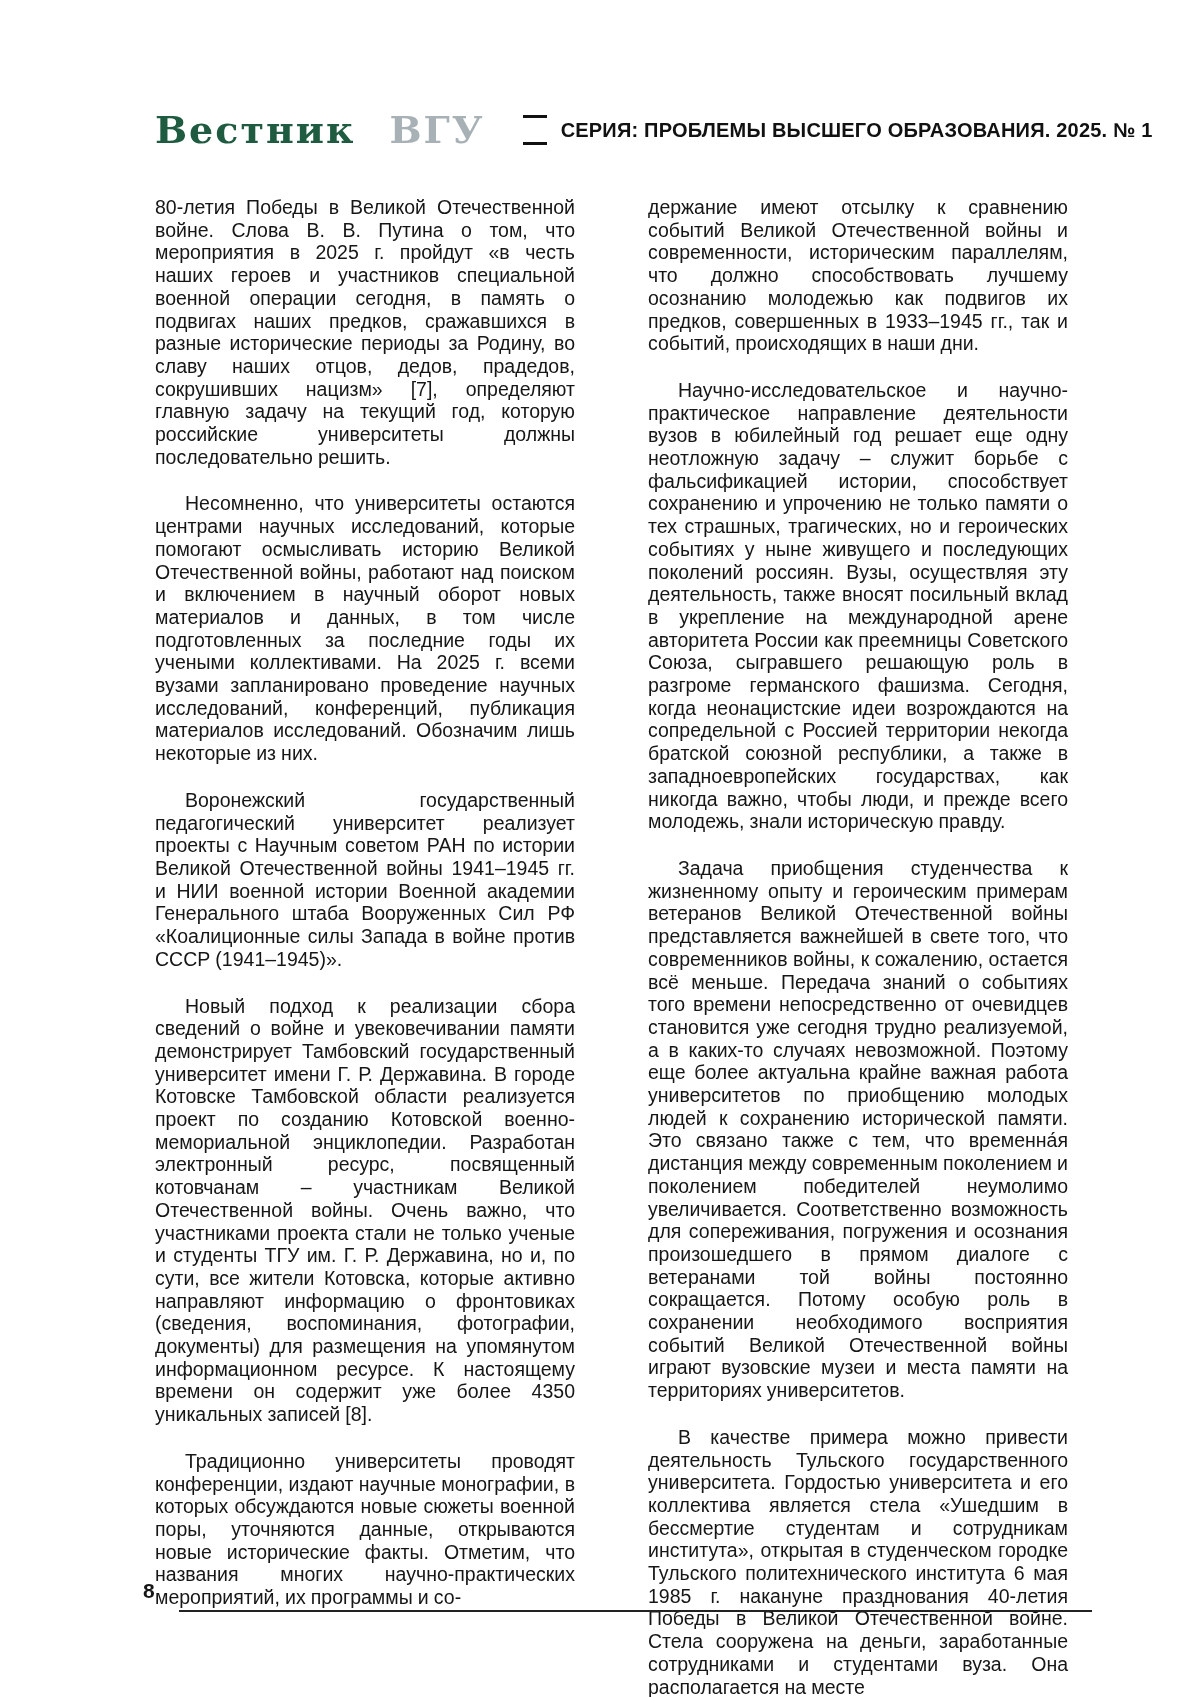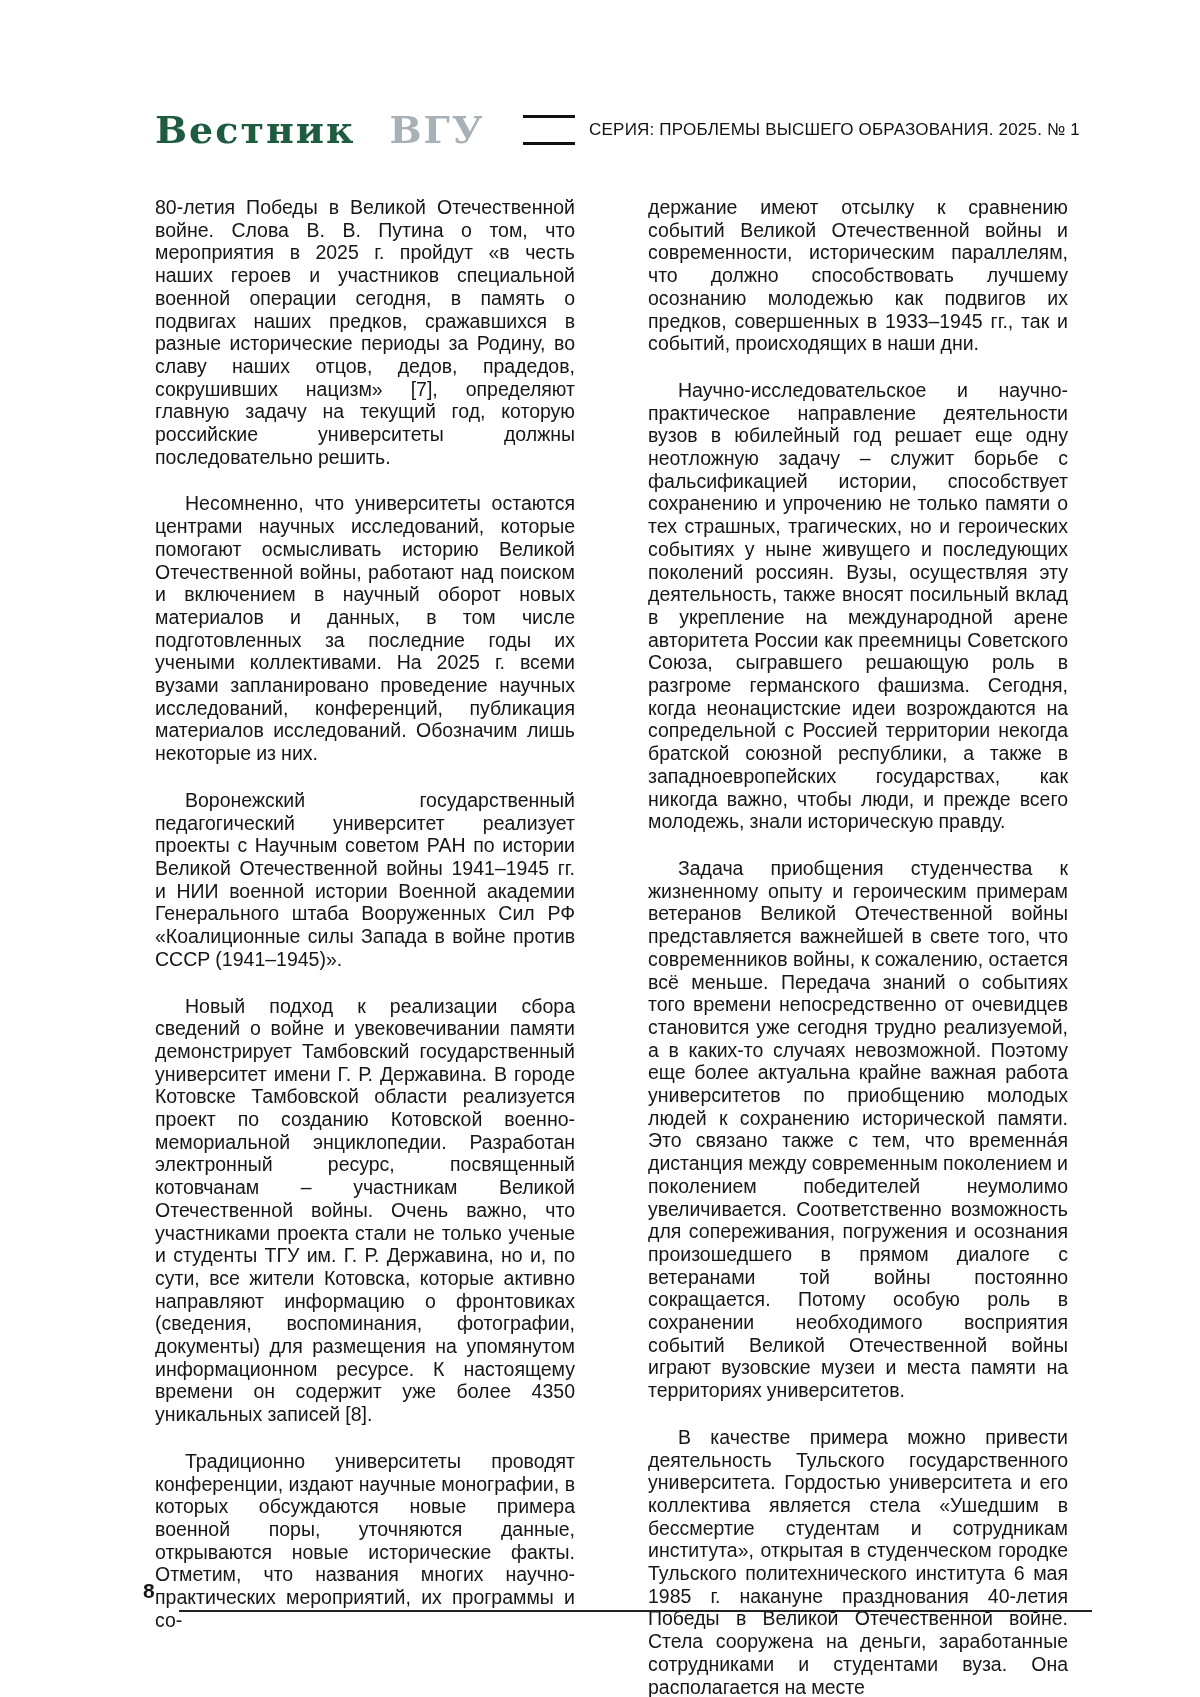--- a/index.html
+++ b/index.html
@@ -39,22 +39,22 @@
   .logo .logo-gray  { color: #a8b2b6; margin-left: 10px; }
   .header-rule {
     flex: 1;
     height: 8px;
     border-top: 3px solid #111;
     border-bottom: 3px solid #111;
     margin-left: 14px;
     margin-right: 2px;
   }
   .series-title {
-    font-weight: normal;
-    font-size: 17px;
+    font-weight: bold;
+    font-size: 20px;
     letter-spacing: 0.2px;
     white-space: nowrap;
     color: #111;
   }
 
   
   .columns {
     position: absolute;
     left: 107px;
     top: 148px;
@@ -108,21 +108,21 @@
     <div class="header-rule"></div>
     <div class="series-title">СЕРИЯ: ПРОБЛЕМЫ ВЫСШЕГО ОБРАЗОВАНИЯ. 2025. № 1</div>
   </header>
 
   <main class="columns">
     <div class="column">
       <p>80-летия Победы в Великой Отечественной войне. Слова В. В. Путина о том, что мероприятия в 2025 г. пройдут «в честь наших героев и участников специальной военной операции сегодня, в память о подвигах наших предков, сражавшихся в разные исторические периоды за Родину, во славу наших отцов, дедов, прадедов, сокрушивших нацизм» [7], определяют главную задачу на текущий год, которую российские университеты должны последовательно решить.</p>
       <p>Несомненно, что университеты остаются центрами научных исследований, которые помогают осмысливать историю Великой Отечественной войны, работают над поиском и включением в научный оборот новых материалов и данных, в том числе подготовленных за последние годы их учеными коллективами. На 2025 г. всеми вузами запланировано проведение научных исследований, конференций, публикация материалов исследований. Обозначим лишь некоторые из них.</p>
       <p>Воронежский государственный педагогический университет реализует проекты с Научным советом РАН по истории Великой Отечественной войны 1941–1945 гг. и НИИ военной истории Военной академии Генерального штаба Вооруженных Сил РФ «Коалиционные силы Запада в войне против СССР (1941–1945)».</p>
       <p>Новый подход к реализации сбора сведений о войне и увековечивании памяти демонстрирует Тамбовский государственный университет имени Г. Р. Державина. В городе Котовске Тамбовской области реализуется проект по созданию Котовской военно-мемориальной энциклопедии. Разработан электронный ресурс, посвященный котовчанам – участникам Великой Отечественной войны. Очень важно, что участниками проекта стали не только ученые и студенты ТГУ им. Г. Р. Державина, но и, по сути, все жители Котовска, которые активно направляют информацию о фронтовиках (сведения, воспоминания, фотографии, документы) для размещения на упомянутом информационном ресурсе. К настоящему времени он содержит уже более 4350 уникальных записей [8].</p>
-      <p>Традиционно университеты проводят конференции, издают научные монографии, в которых обсуждаются новые примера военной поры, уточняются данные, открываются новые исторические факты. Отметим, что названия многих научно-практических мероприятий, их программы и со-</p>
+      <p>Традиционно университеты проводят конференции, издают научные монографии, в которых обсуждаются новые сюжеты военной поры, уточняются данные, открываются новые исторические факты. Отметим, что названия многих научно-практических мероприятий, их программы и со-</p>
     </div>
     <div class="column">
       <p>держание имеют отсылку к сравнению событий Великой Отечественной войны и современности, историческим параллелям, что должно способствовать лучшему осознанию молодежью как подвигов их предков, совершенных в 1933–1945 гг., так и событий, происходящих в наши дни.</p>
       <p>Научно-исследовательское и научно-практическое направление деятельности вузов в юбилейный год решает еще одну неотложную задачу – служит борьбе с фальсификацией истории, способствует сохранению и упрочению не только памяти о тех страшных, трагических, но и героических событиях у ныне живущего и последующих поколений россиян. Вузы, осуществляя эту деятельность, также вносят посильный вклад в укрепление на международной арене авторитета России как преемницы Советского Союза, сыгравшего решающую роль в разгроме германского фашизма. Сегодня, когда неонацистские идеи возрождаются на сопредельной с Россией территории некогда братской союзной республики, а также в западноевропейских государствах, как никогда важно, чтобы люди, и прежде всего молодежь, знали историческую правду.</p>
       <p>Задача приобщения студенчества к жизненному опыту и героическим примерам ветеранов Великой Отечественной войны представляется важнейшей в свете того, что современников войны, к сожалению, остается всё меньше. Передача знаний о событиях того времени непосредственно от очевидцев становится уже сегодня трудно реализуемой, а в каких-то случаях невозможной. Поэтому еще более актуальна крайне важная работа университетов по приобщению молодых людей к сохранению исторической памяти. Это связано также с тем, что временна́я дистанция между современным поколением и поколением победителей неумолимо увеличивается. Соответственно возможность для сопереживания, погружения и осознания произошедшего в прямом диалоге с ветеранами той войны постоянно сокращается. Потому особую роль в сохранении необходимого восприятия событий Великой Отечественной войны играют вузовские музеи и места памяти на территориях университетов.</p>
       <p>В качестве примера можно привести деятельность Тульского государственного университета. Гордостью университета и его коллектива является стела «Ушедшим в бессмертие студентам и сотрудникам института», открытая в студенческом городке Тульского политехнического института 6 мая 1985 г. накануне празднования 40-летия Победы в Великой Отечественной войне. Стела сооружена на деньги, заработанные сотрудниками и студентами вуза. Она располагается на месте</p>
     </div>
   </main>
 
   <footer class="footer">

